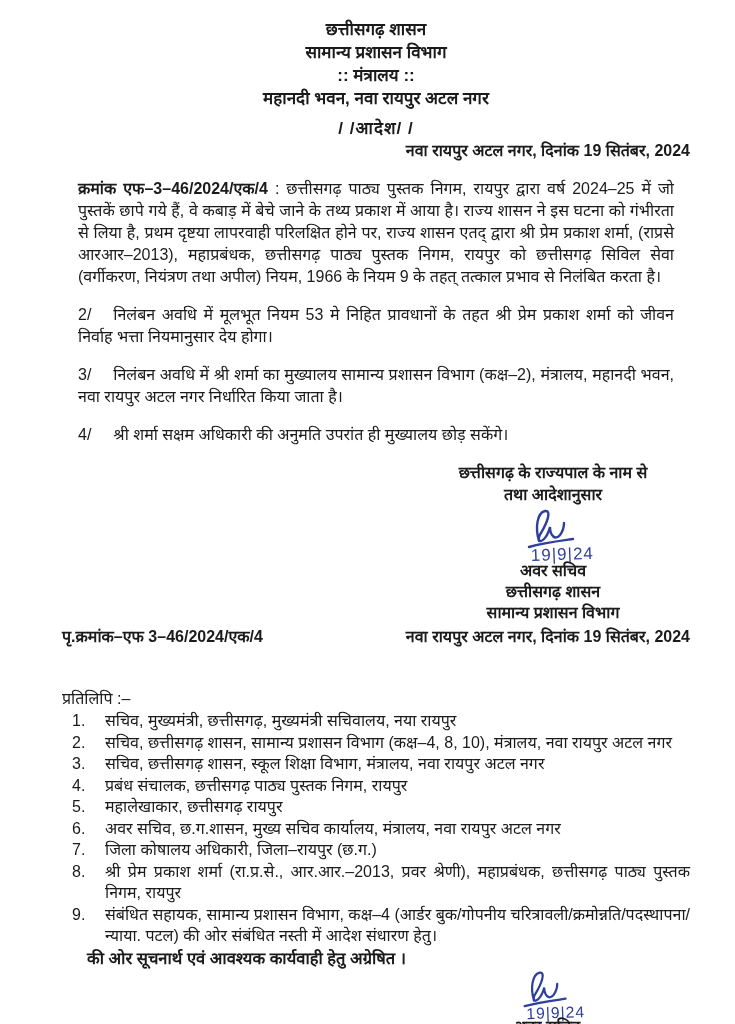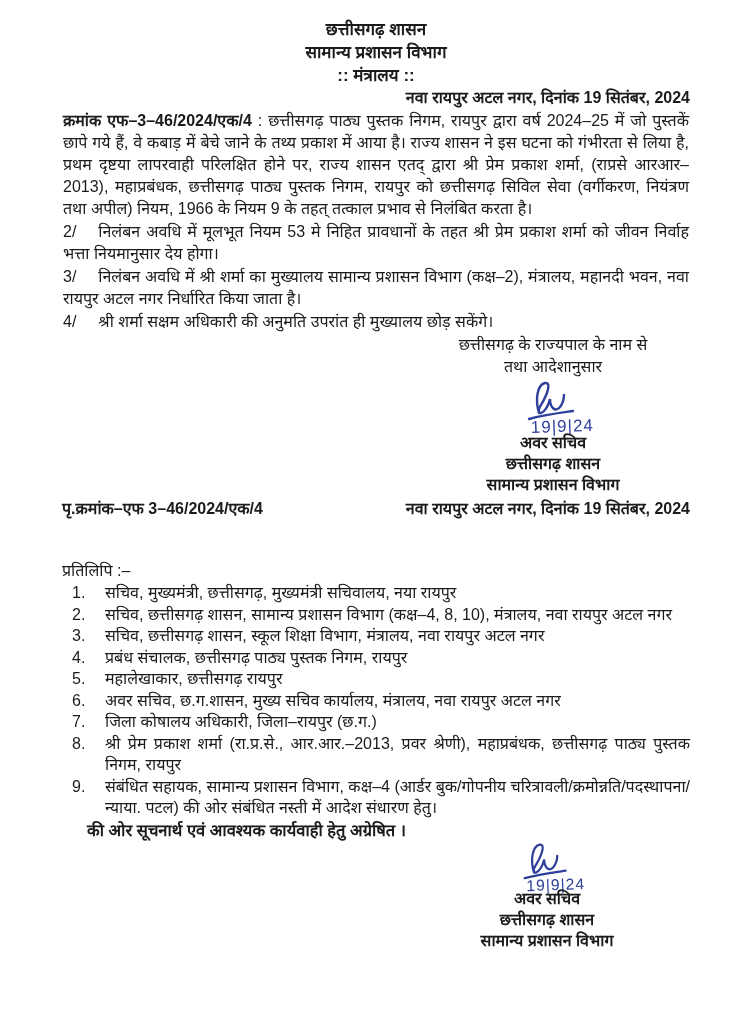--- a/index.html
+++ b/index.html
@@ -10,26 +10,26 @@
   }
   .page{
     box-sizing:border-box;width:735px;height:1024px;
     padding:18px 45px 0 62px;
   }
   
   .letterhead{text-align:center;font-weight:bold;font-size:17px;line-height:23px;}
   .order-title{text-align:center;font-weight:bold;font-size:17px;line-height:23px;margin-top:7px;letter-spacing:1px;}
   .date-line{text-align:right;font-weight:bold;font-size:16px;line-height:22px;}
   
-  .para{font-size:16px;line-height:22px;text-align:justify;margin:1px;}
+  .para{font-size:16px;line-height:22px;text-align:justify;margin:16px;}
   .para .ref-no{font-weight:bold;}
   .para .pnum{display:inline-block;margin-right:22px;}
   
   .sig-col{width:262px;margin-left:auto;margin-right:6px;text-align:center;}
-  .authority{font-weight:normal;font-size:16px;line-height:22px;}
+  .authority{font-weight:bold;font-size:16px;line-height:22px;}
   .sig-ink{display:block;margin:0 auto -4px auto;}
   .signer{font-weight:bold;font-size:16px;line-height:21px;}
   
   .ref-row{display:flex;justify-content:space-between;font-weight:bold;font-size:16px;line-height:22px;margin-top:3px;}
   .copy-label{font-size:16px;line-height:22px;margin-top:40px;}
   ol.copy-list{list-style:none;margin:0;padding:0;counter-reset:li;}
   ol.copy-list li{
     position:relative;padding-left:43px;font-size:16px;line-height:21.5px;
     text-align:justify;counter-increment:li;
   }
@@ -43,22 +43,24 @@
 </style>
 </head>
 <body>
 
 <div class="page">
 
   <div class="letterhead">
     <div>छत्तीसगढ़ शासन</div>
     <div>सामान्य प्रशासन विभाग</div>
     <div>:: मंत्रालय ::</div>
+    <div>महानदी भवन, नवा रायपुर अटल नगर</div>
   </div>
 
+  <div class="order-title">/ /आदेश/ /</div>
 
   <div class="date-line">नवा रायपुर अटल नगर, दिनांक 19 सितंबर, 2024</div>
 
   <p class="para"><span class="ref-no">क्रमांक एफ–3–46/2024/एक/4</span> <span>: छत्तीसगढ़ पाठ्य पुस्तक निगम, रायपुर द्वारा वर्ष 2024–25 में जो पुस्तकें छापे गये हैं, वे कबाड़ में बेचे जाने के तथ्य प्रकाश में आया है। राज्य शासन ने इस घटना को गंभीरता से लिया है, प्रथम दृष्टया लापरवाही परिलक्षित होने पर, राज्य शासन एतद् द्वारा श्री प्रेम प्रकाश शर्मा, (राप्रसे आरआर–2013), महाप्रबंधक, छत्तीसगढ़ पाठ्य पुस्तक निगम, रायपुर को छत्तीसगढ़ सिविल सेवा (वर्गीकरण, नियंत्रण तथा अपील) नियम, 1966 के नियम 9 के तहत् तत्काल प्रभाव से निलंबित करता है।</span></p>
 
   <p class="para"><span class="pnum">2/</span><span>निलंबन अवधि में मूलभूत नियम 53 मे निहित प्रावधानों के तहत श्री प्रेम प्रकाश शर्मा को जीवन निर्वाह भत्ता नियमानुसार देय होगा।</span></p>
 
   <p class="para"><span class="pnum">3/</span><span>निलंबन अवधि में श्री शर्मा का मुख्यालय सामान्य प्रशासन विभाग (कक्ष–2), मंत्रालय, महानदी भवन, नवा रायपुर अटल नगर निर्धारित किया जाता है।</span></p>
 
   <p class="para"><span class="pnum">4/</span><span>श्री शर्मा सक्षम अधिकारी की अनुमति उपरांत ही मुख्यालय छोड़ सकेंगे।</span></p>

